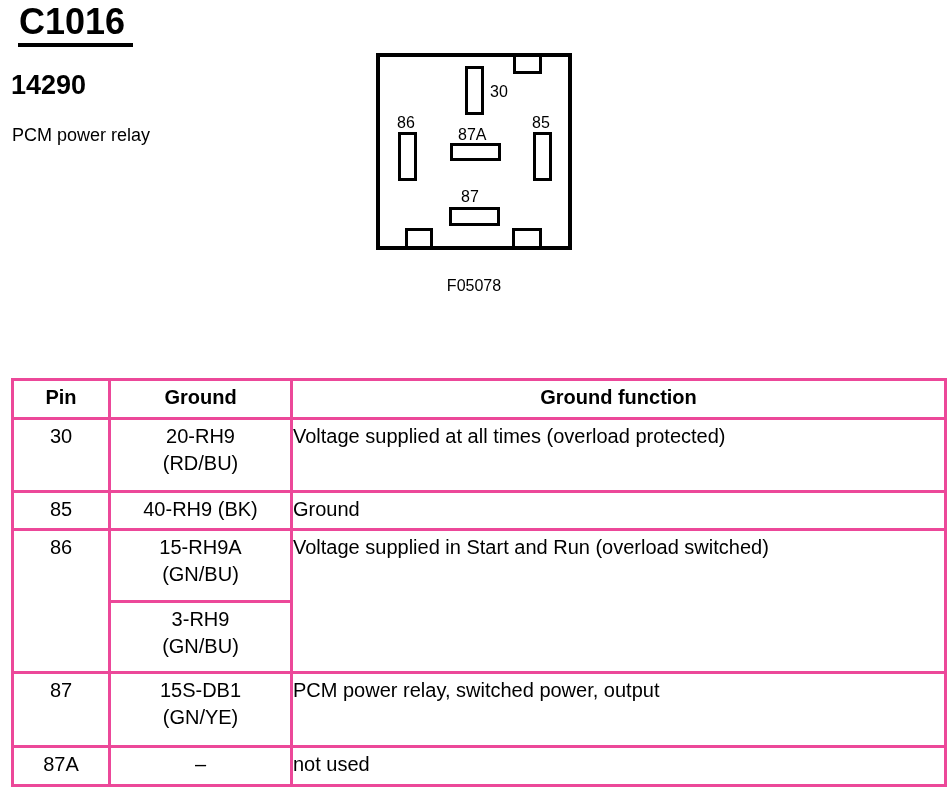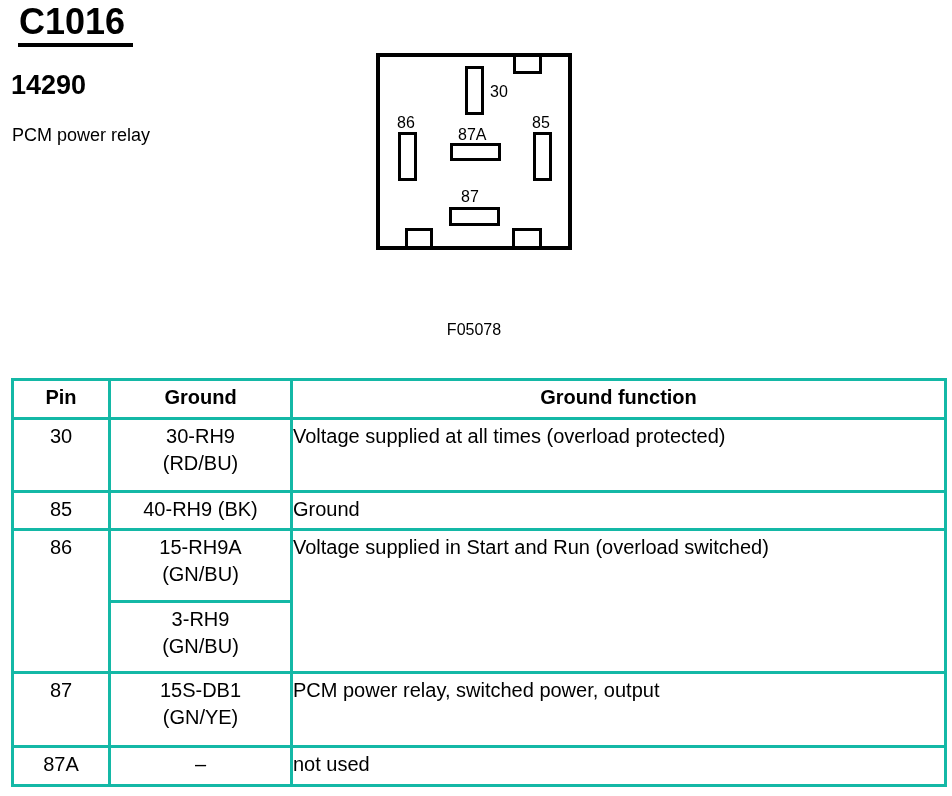--- a/index.html
+++ b/index.html
@@ -39,29 +39,29 @@
   .t87a{left:70px; top:86px; width:51px;height:18px;}
   .t87 {left:69px; top:150px;width:51px;height:19px;}
   .pin-label{font-size:16px;line-height:1;white-space:nowrap;}
   .l30 {left:110px;top:27px;}
   .l86 {left:17px; top:58px;}
   .l85 {left:152px;top:58px;}
   .l87a{left:78px; top:70px;}
   .l87 {left:81px; top:132px;}
   .figure-caption{
     position:absolute;left:376px;top:278px;width:196px;
-    text-align:center;font-size:16px;line-height:1;margin-top:44px;
+    text-align:center;font-size:16px;line-height:1;
   }
   
   .pin-table{
     position:absolute;left:11px;top:378px;
     border-collapse:collapse;table-layout:fixed;width:933px;
   }
   .pin-table th,.pin-table td{
-    border:3px solid #14b8a6;vertical-align:top;
+    border:3px solid #ec4899;vertical-align:top;
     font-size:20px;line-height:27px;padding:3px 0 0 0;
   }
   .pin-table th{font-weight:bold;text-align:center;}
   .hdr-row{height:39px;}
   .row-30{height:73px;}
   .row-85{height:38px;}
   .row-86a{height:72px;}
   .row-86b{height:71px;}
   .row-87{height:74px;}
   .row-87a{height:39px;}
@@ -106,21 +106,21 @@
   </colgroup>
   <tbody>
       <tr class="hdr-row">
     <th>Pin</th>
     <th>Ground</th>
     <th>Ground function</th>
   </tr>
   <tr class="row-30">
     <td class="pin-cell">30</td>
     <td class="circuit-cell">
-      <div>30-RH9</div>
+      <div>20-RH9</div>
       <div>(RD/BU)</div>
     </td>
     <td class="function-cell">Voltage supplied at all times (overload protected)</td>
   </tr>
   <tr class="row-85">
     <td class="pin-cell">85</td>
     <td class="circuit-cell">40-RH9 (BK)</td>
     <td class="function-cell">Ground</td>
   </tr>
   <tr class="row-86a">

